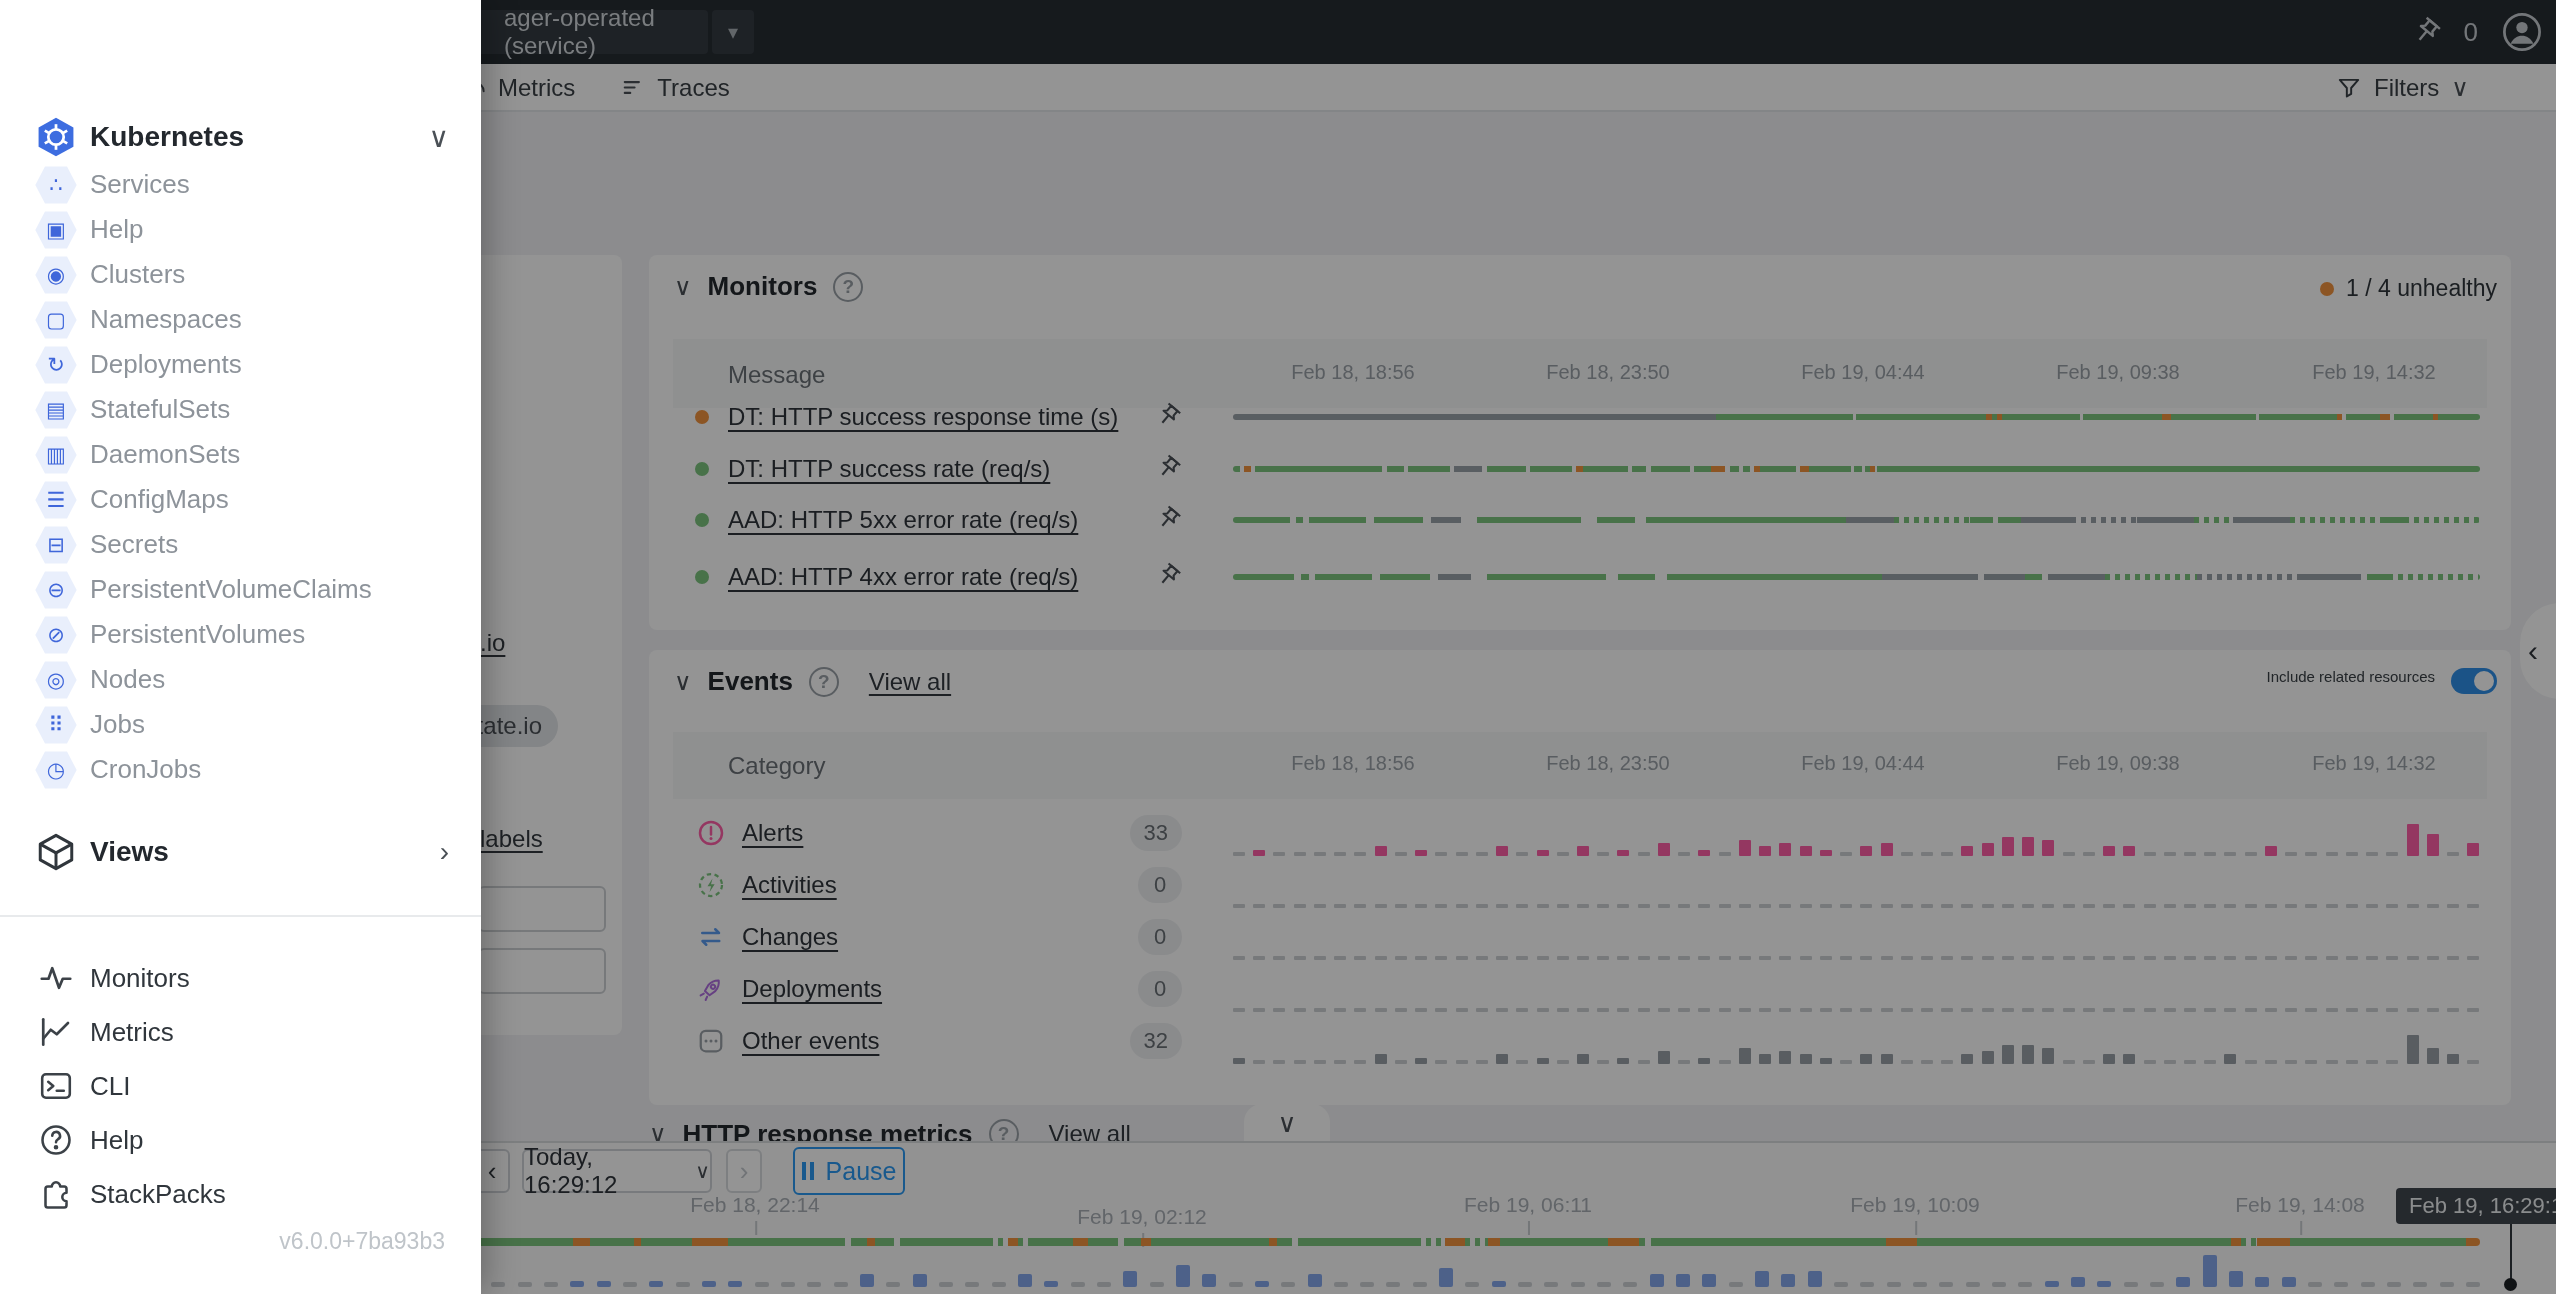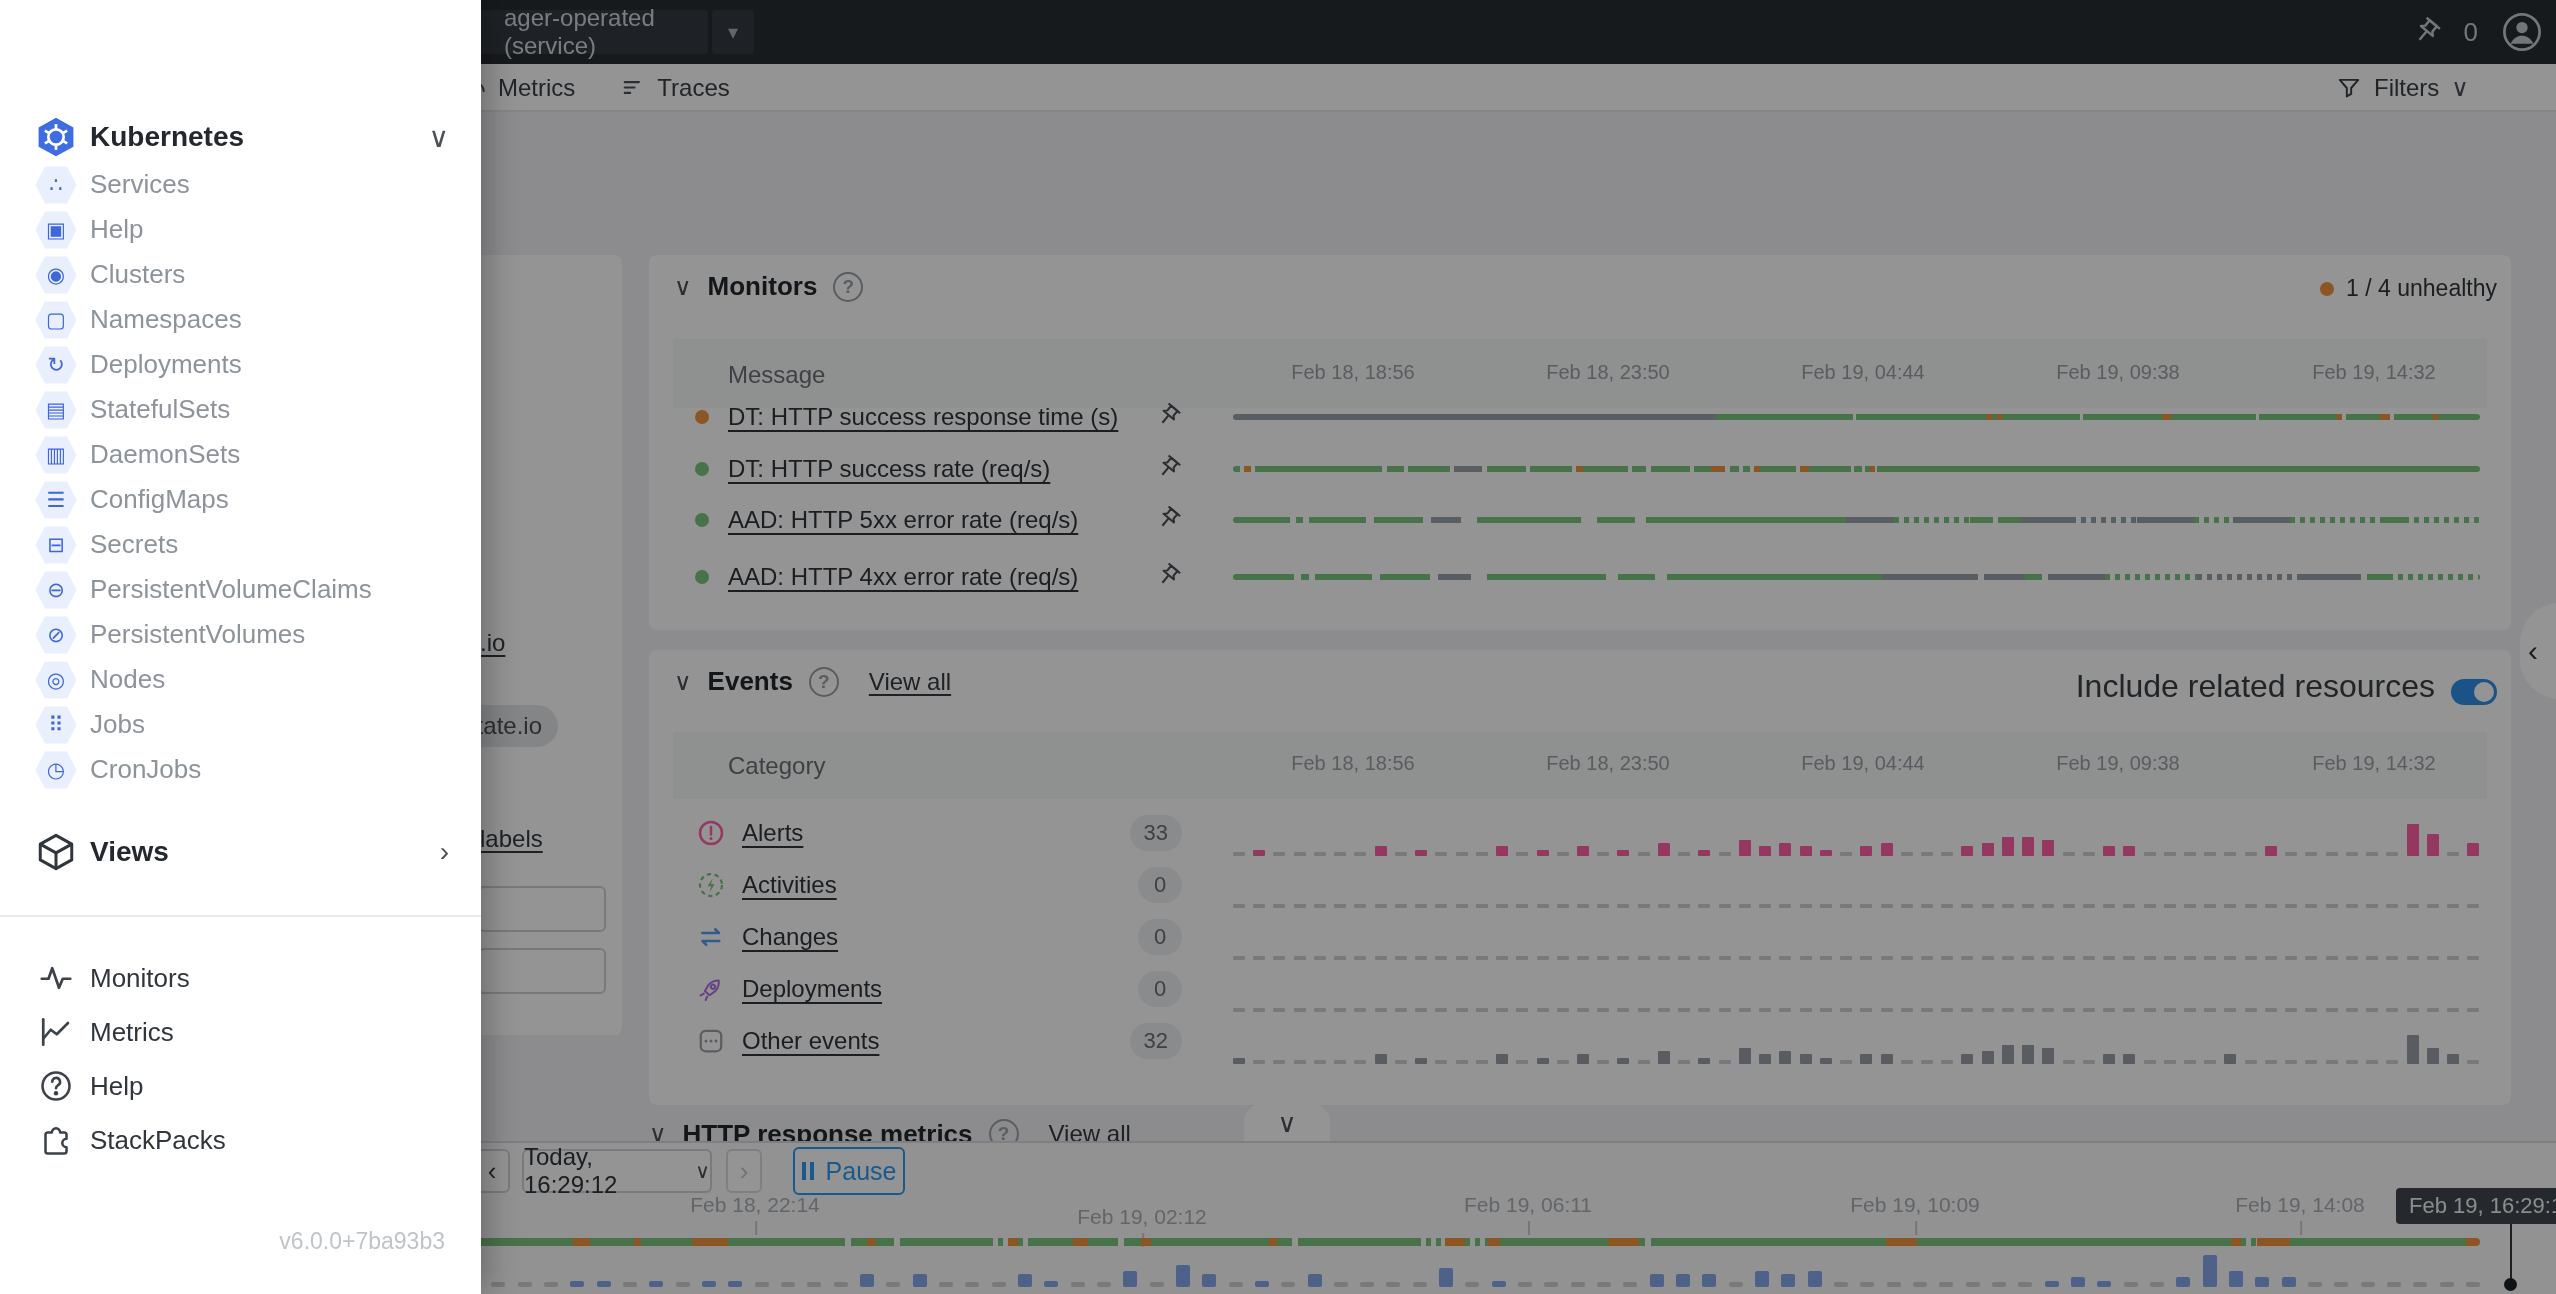--- a/index.html
+++ b/index.html
@@ -54,22 +54,22 @@
   .seg-gray-dots{background:repeating-linear-gradient(90deg,#9aa2a9 0 5px,transparent 5px 10px);}
   .summary{position:absolute;right:14px;top:20px;display:flex;align-items:center;gap:12px;
            color:#30363c;font-size:23px;}
   .badge{position:absolute;right:1329px;top:50%;transform:translateY(-50%);height:36px;min-width:44px;
          padding:0 14px;background:#eef0f2;border-radius:18px;color:#6a7076;font-size:22px;
          display:flex;align-items:center;justify-content:center;}
   .evchart{position:absolute;left:584px;width:1247px;bottom:3px;height:46px;display:flex;
            align-items:flex-end;justify-content:space-between;}
   .evbar{width:12px;border-radius:1px;}
   .evbar.zero{height:4px;background:#cdd1d5;}
-  .toggle-wrap{position:absolute;right:14px;top:18px;display:flex;align-items:flex-end;gap:16px;
-               color:#3a4046;font-size:32px;}
+  .toggle-wrap{position:absolute;right:14px;top:18px;display:flex;align-items:flex-start;gap:16px;
+               color:#3a4046;font-size:15px;}
   .toggle{width:46px;height:26px;border-radius:13px;background:#2f8fe8;position:relative;}
   .toggle::after{content:'';position:absolute;right:3px;top:3px;width:20px;height:20px;border-radius:50%;background:#fff;}
   
   .http-head{position:absolute;left:649px;top:1112px;width:940px;height:29px;overflow:hidden;}
   .http-row{position:absolute;left:0;top:0;height:44px;display:flex;align-items:center;gap:16px;}
   .http-title{font-size:26px;font-weight:700;color:#23282e;white-space:nowrap;}
   .notch{position:absolute;left:1244px;top:1104px;width:86px;height:38px;background:#fff;
          border-radius:18px 18px 0 0;display:flex;align-items:center;justify-content:center;
          color:#4a5056;font-size:26px;}
   
@@ -1068,20 +1068,30 @@
           <span class="sd-bicon icn">
             <svg viewBox="0 0 24 24" width="36" height="36" fill="none" stroke="#3c4248" stroke-width="1.8" stroke-linecap="round" stroke-linejoin="round">
               <path d="M3.5 3.5v17"></path>
               <path d="M3.5 16.5l5-6 4 3 7.5-7.5"></path>
             </svg>
           </span>
           <span class="sd-blabel">Metrics</span>
         </div>
         <div class="sd-bitem">
           <span class="sd-bicon icn">
+            <svg viewBox="0 0 24 24" width="36" height="36" fill="none" stroke="#3c4248" stroke-width="1.7" stroke-linecap="round" stroke-linejoin="round">
+              <rect x="2.8" y="4.2" width="18.4" height="15.6" rx="2.5"></rect>
+              <path d="M6.8 9.2l3.4 2.8-3.4 2.8"></path>
+              <path d="M12.5 15.2h4.7"></path>
+            </svg>
+          </span>
+          <span class="sd-blabel">CLI</span>
+        </div>
+        <div class="sd-bitem">
+          <span class="sd-bicon icn">
             <svg viewBox="0 0 24 24" width="36" height="36" fill="none" stroke="#3c4248" stroke-width="1.7">
               <circle cx="12" cy="12" r="9"></circle>
               <path d="M9.5 9.2a2.6 2.6 0 1 1 3.8 2.3c-.8.5-1.3 1-1.3 2" stroke-linecap="round"></path>
               <circle cx="12" cy="16.8" r="0.7" fill="#3c4248"></circle>
             </svg>
           </span>
           <span class="sd-blabel">Help</span>
         </div>
         <div class="sd-bitem">
           <span class="sd-bicon icn">

